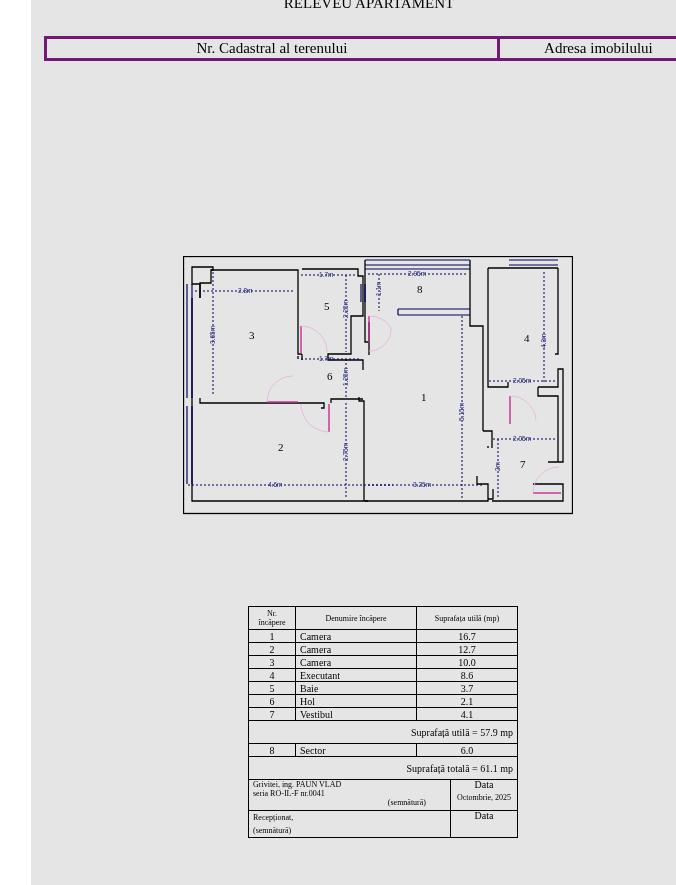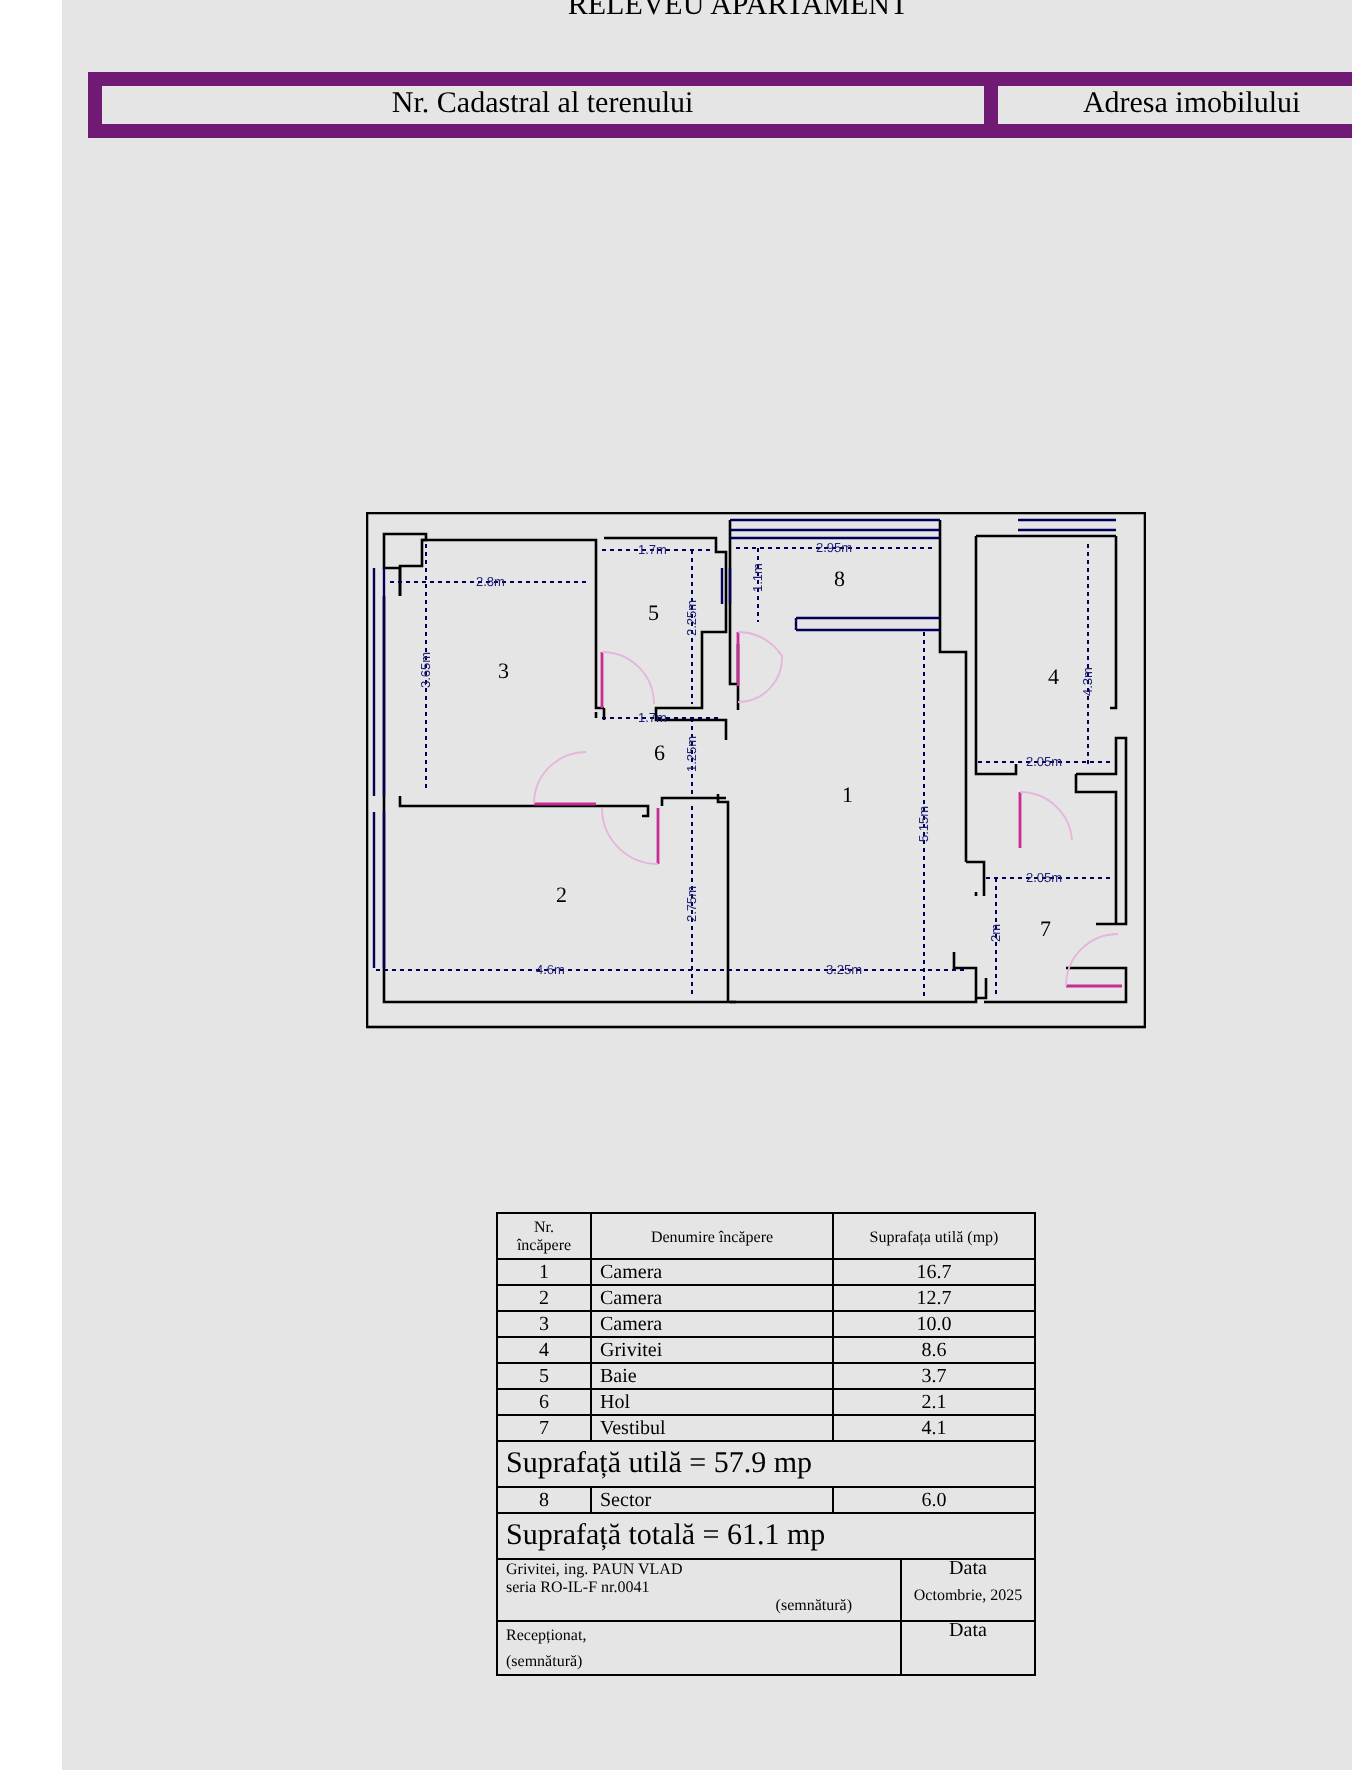--- a/index.html
+++ b/index.html
@@ -1,29 +1,29 @@
 <!DOCTYPE html>
 <html><head>
 <meta charset="utf-8">
 <style>
   body { margin:0; background:#fff; font-family:"Liberation Serif", serif; color:#000; }
   .page { position:relative; width:676px; height:885px; overflow:hidden; background:#e5e5e5;margin-left:31px; }
   .title { position:absolute; left:0; width:676px; text-align:center; font-size:15px; }
   .t1 { top:-5px; }
   .t2 { top:14px; }
   table.hdr { position:absolute; left:13px; top:36px; width:656px; border-collapse:collapse; font-size:15px; }
-  table.hdr td { border:7px solid #701a75; padding:0 6px; height:19px; }
+  table.hdr td { border:3px solid #701a75; padding:0 6px; height:19px; }
   .c { text-align:center; }
   .addr { font-size:20px; height:43px !important; padding-left:6px !important; }
   .blot { width:96px; height:28px; background:#222; border-radius:40% 55% 50% 45%; margin:0 auto; transform:rotate(-6deg); }
   .plan { position:absolute; left:152px; top:256px; }
   table.rooms { position:absolute; left:217px; top:606px; width:270px; border-collapse:collapse; font-size:10px; }
   table.rooms td { border:1px solid #000; padding:0 4px; height:12px; }
   .small { font-size:8px; line-height:9px; }
-  .sum { text-align:left; height:22px !important; font-size:15px; }
+  .sum { text-align:right; height:22px !important; font-size:10px; }
 </style>
 </head>
 <body>
 
 <div class="page">
   <div class="title t1">RELEVEU APARTAMENT</div>
 
   <table class="hdr">
     <tbody>
         <tr>
@@ -165,21 +165,21 @@
           <td>Camera</td>
           <td class="c" colspan="2">12.7</td>
         </tr>
     <tr>
           <td class="c">3</td>
           <td>Camera</td>
           <td class="c" colspan="2">10.0</td>
         </tr>
     <tr>
           <td class="c">4</td>
-          <td>Grivitei</td>
+          <td>Executant</td>
           <td class="c" colspan="2">8.6</td>
         </tr>
     <tr>
           <td class="c">5</td>
           <td>Baie</td>
           <td class="c" colspan="2">3.7</td>
         </tr>
     <tr>
           <td class="c">6</td>
           <td>Hol</td>

